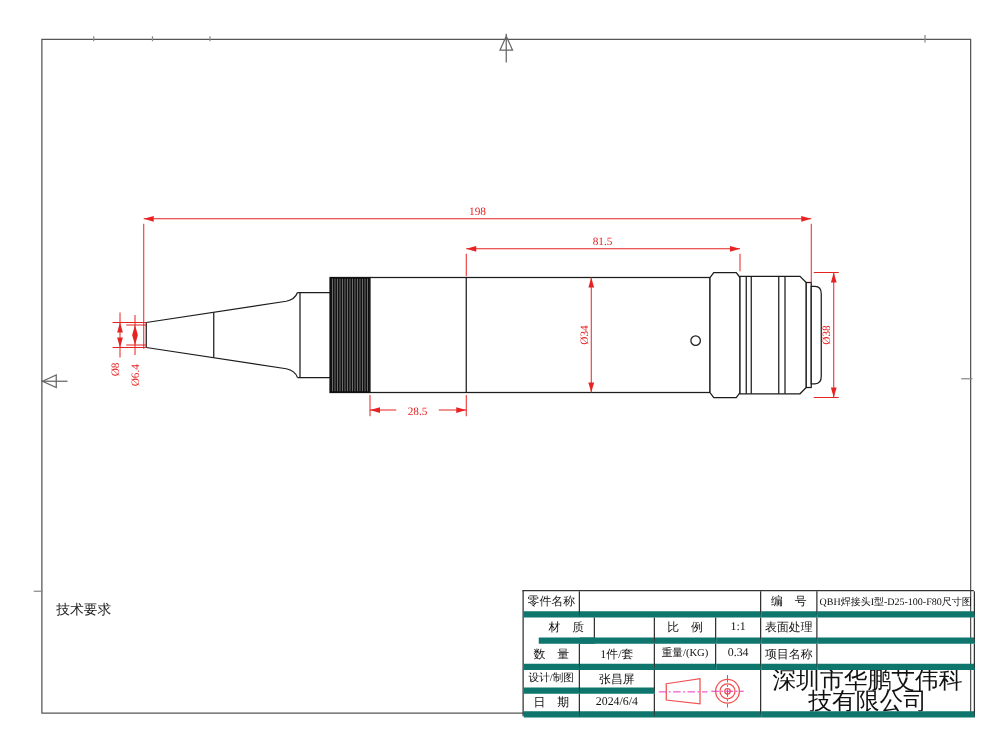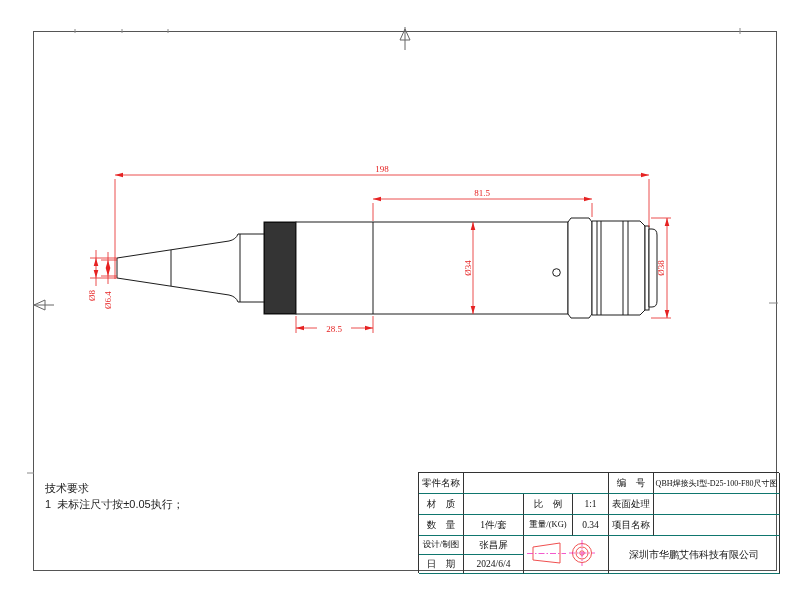--- a/index.html
+++ b/index.html
@@ -19,47 +19,46 @@
   .tick{stroke:#8a8a8a;stroke-width:1;}
   .cmark{stroke:#666;stroke-width:1;fill:none;}
   
   .techreq{position:absolute;left:45px;top:480px;width:370px;color:#222;
     font-family:Liberation Sans, sans-serif;font-size:11px;line-height:16px;z-index:2;}
   .techreq div{white-space:pre;}
   
   .tblock{position:absolute;left:418px;top:472px;width:361px;height:101px;
     border-top:1px solid #333;border-left:1px solid #333;box-sizing:border-box;z-index:2;
     font-family:"Liberation Serif",serif;color:#111;}
-  .cell{position:absolute;border-right:1px solid #333;border-bottom:1px solid #0f766e;
+  .cell{position:absolute;border-right:1px solid #333;border-bottom:5px solid #0f766e;
     box-sizing:border-box;display:flex;align-items:center;justify-content:center;
     font-size:9.5px;white-space:nowrap;overflow:hidden;}
   .cell.small{font-size:8.5px;}
   .cell.tiny{font-size:8px;}
-  .cell.company{font-size:10px;line-height:17px;white-space:normal;text-align:center;
+  .cell.company{font-size:19px;line-height:17px;white-space:normal;text-align:center;
     font-family:Liberation Sans, sans-serif;}
 </style>
 </head>
 <body>
 
 <div id="stage">
 
   <div class="sheet-border"></div>
 
   <div class="techreq">
     <div>技术要求</div>
-    <div>1  未标注尺寸按±0.05执行；</div>
   </div>
 
   <div class="tblock">
     <div class="cell" style="left:0;top:0;width:45px;height:21px">零件名称</div>
     <div class="cell" style="left:45px;top:0;width:145px;height:21px"></div>
     <div class="cell" style="left:190px;top:0;width:45px;height:21px">编　号</div>
     <div class="cell tiny" style="left:235px;top:0;width:126px;height:21px">QBH焊接头I型-D25-100-F80尺寸图</div>
 
-    <div class="cell" style="left:0;top:21px;width:45px;height:21px">材　质</div>
+    <div class="cell" style="left:12px;top:21px;width:45px;height:21px">材　质</div>
     <div class="cell" style="left:45px;top:21px;width:60px;height:21px"></div>
     <div class="cell" style="left:105px;top:21px;width:49px;height:21px">比　例</div>
     <div class="cell" style="left:154px;top:21px;width:36px;height:21px">1:1</div>
     <div class="cell" style="left:190px;top:21px;width:45px;height:21px">表面处理</div>
     <div class="cell" style="left:235px;top:21px;width:126px;height:21px"></div>
 
     <div class="cell" style="left:0;top:42px;width:45px;height:21px">数　量</div>
     <div class="cell" style="left:45px;top:42px;width:60px;height:21px">1件/套</div>
     <div class="cell small" style="left:105px;top:42px;width:49px;height:21px">重量/(KG)</div>
     <div class="cell" style="left:154px;top:42px;width:36px;height:21px">0.34</div>

